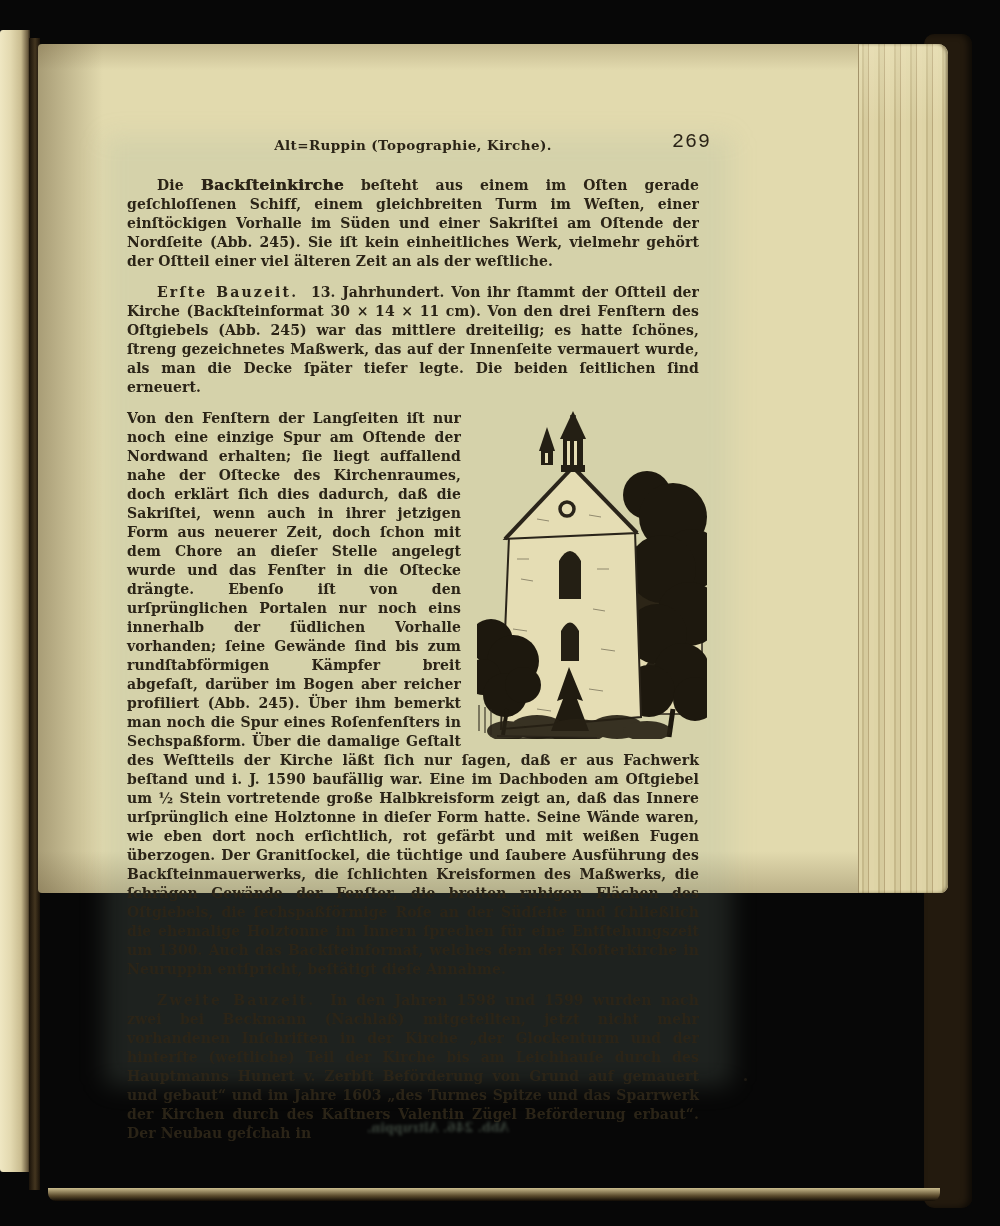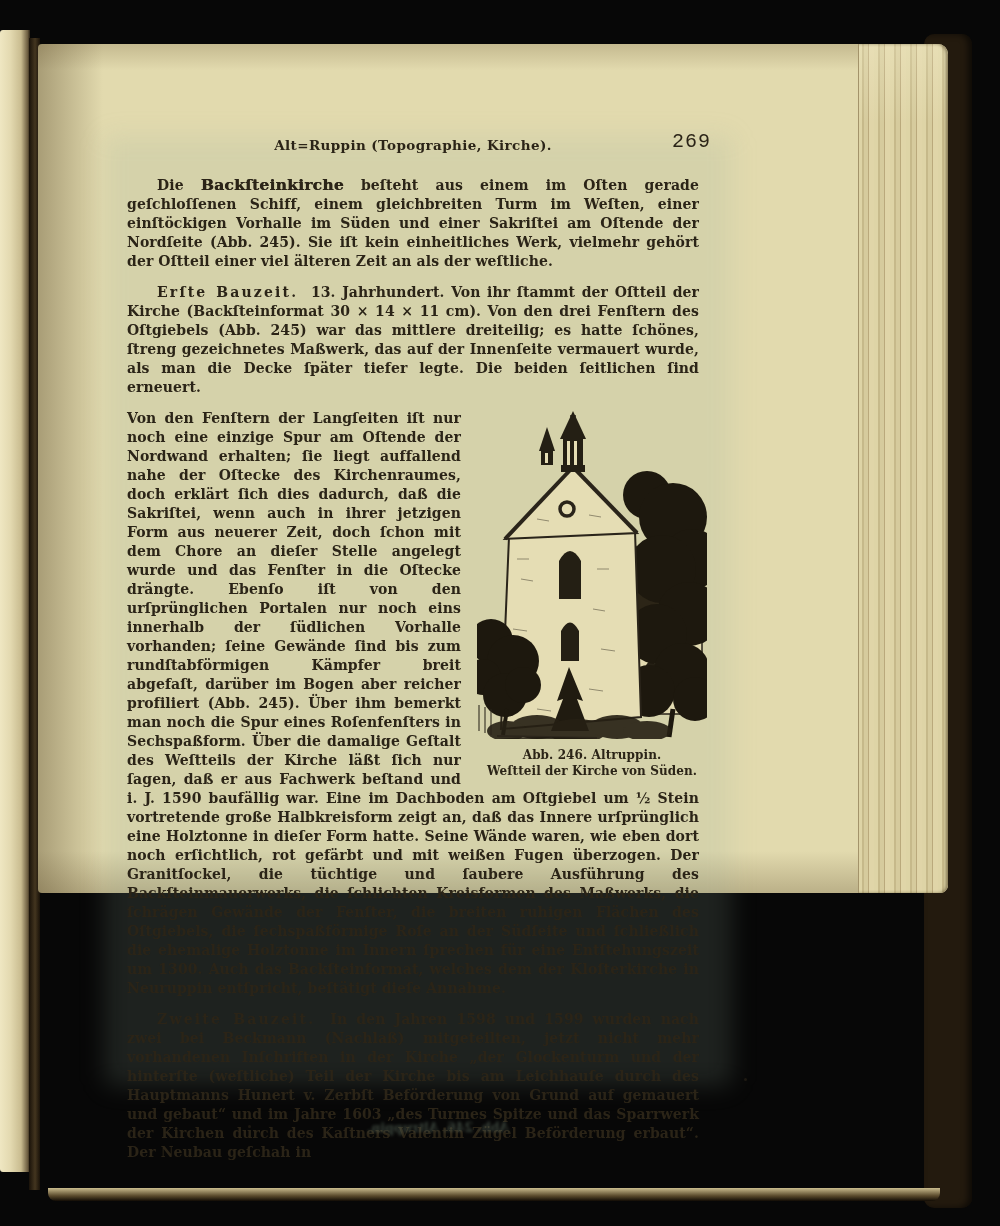--- a/index.html
+++ b/index.html
@@ -201,24 +201,20 @@
                 <line x1="20" y1="327" x2="120" y2="329"></line>
             </g>
             <ellipse cx="70" cy="333" rx="60" ry="5" fill="#201b10" opacity=".85"></ellipse>
 
             <g stroke="#2a241a" stroke-width="1.5" opacity=".7">
               <line x1="2" y1="296" x2="2" y2="322"></line>
                 <line x1="8" y1="298" x2="8" y2="324"></line>
               <line x1="14" y1="300" x2="14" y2="326"></line>
             </g>
           </svg>
-          <figcaption>
-            <span class="cap-line">Abb. 246. Altruppin.</span>
-            <span class="cap-line">Weſtteil der Kirche von Süden.</span>
-          </figcaption>
         </figure>
         <p class="para cont">Von den Fenſtern der Langſeiten iſt nur noch eine einzige Spur am Oſtende der Nordwand erhalten; ſie liegt auffallend nahe der Oſtecke des Kirchenraumes, doch erklärt ſich dies dadurch, daß die Sakriſtei, wenn auch in ihrer jetzigen Form aus neuerer Zeit, doch ſchon mit dem Chore an dieſer Stelle angelegt wurde und das Fenſter in die Oſtecke drängte. Ebenſo iſt von den urſprünglichen Portalen nur noch eins innerhalb der ſüdlichen Vorhalle vorhanden; ſeine Gewände ſind bis zum rundſtabförmigen Kämpfer breit abgefaſt, darüber im Bogen aber reicher profiliert (Abb. 245). Über ihm bemerkt man noch die Spur eines Roſenfenſters in Sechspaßform. Über die damalige Geſtalt des Weſtteils der Kirche läßt ſich nur ſagen, daß er aus Fachwerk beſtand und i. J. 1590 baufällig war. Eine im Dachboden am Oſtgiebel um ½ Stein vortretende große Halbkreisform zeigt an, daß das Innere urſprünglich eine Holztonne in dieſer Form hatte. Seine Wände waren, wie eben dort noch erſichtlich, rot gefärbt und mit weißen Fugen überzogen. Der Granitſockel, die tüchtige und ſaubere Ausführung des Backſteinmauerwerks, die ſchlichten Kreisformen des Maßwerks, die ſchrägen Gewände der Fenſter, die breiten ruhigen Flächen des Oſtgiebels, die ſechspaßförmige Roſe an der Südſeite und ſchließlich die ehemalige Holztonne im Innern ſprechen für eine Entſtehungszeit um 1300. Auch das Backſteinformat, welches dem der Kloſterkirche in Neuruppin entſpricht, beſtätigt dieſe Annahme.</p>
       </div>
 
       <p class="para indent"><span class="gesperrt">Zweite Bauzeit.</span><span> In den Jahren 1598 und 1599 wurden nach zwei bei Beckmann (Nachlaß) mitgeteilten, jetzt nicht mehr vorhandenen Inſchriften in der Kirche „der Glockenturm und der hinterſte (weſtliche) Teil der Kirche bis am Leichhauſe durch des Hauptmanns Hunert v. Zerbſt Beförderung von Grund auf gemauert und gebaut“ und im Jahre 1603 „des Turmes Spitze und das Sparrwerk der Kirchen durch des Kaſtners Valentin Zügel Beförderung erbaut“. Der Neubau geſchah in</span></p>
     </div>
 
     <div class="ghost">Abb. 246. Altruppin.</div>
     <div class="speck speck1"></div>
     <div class="speck speck2"></div>

